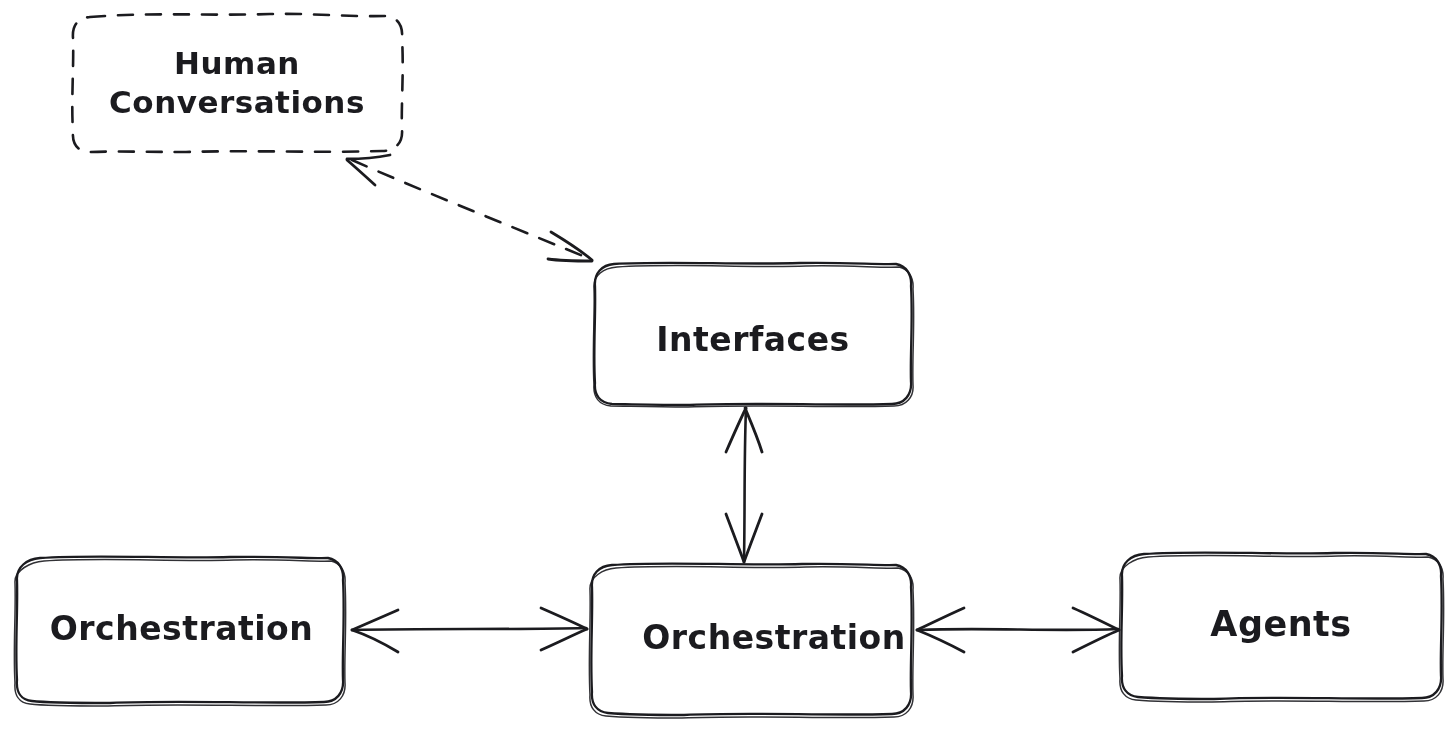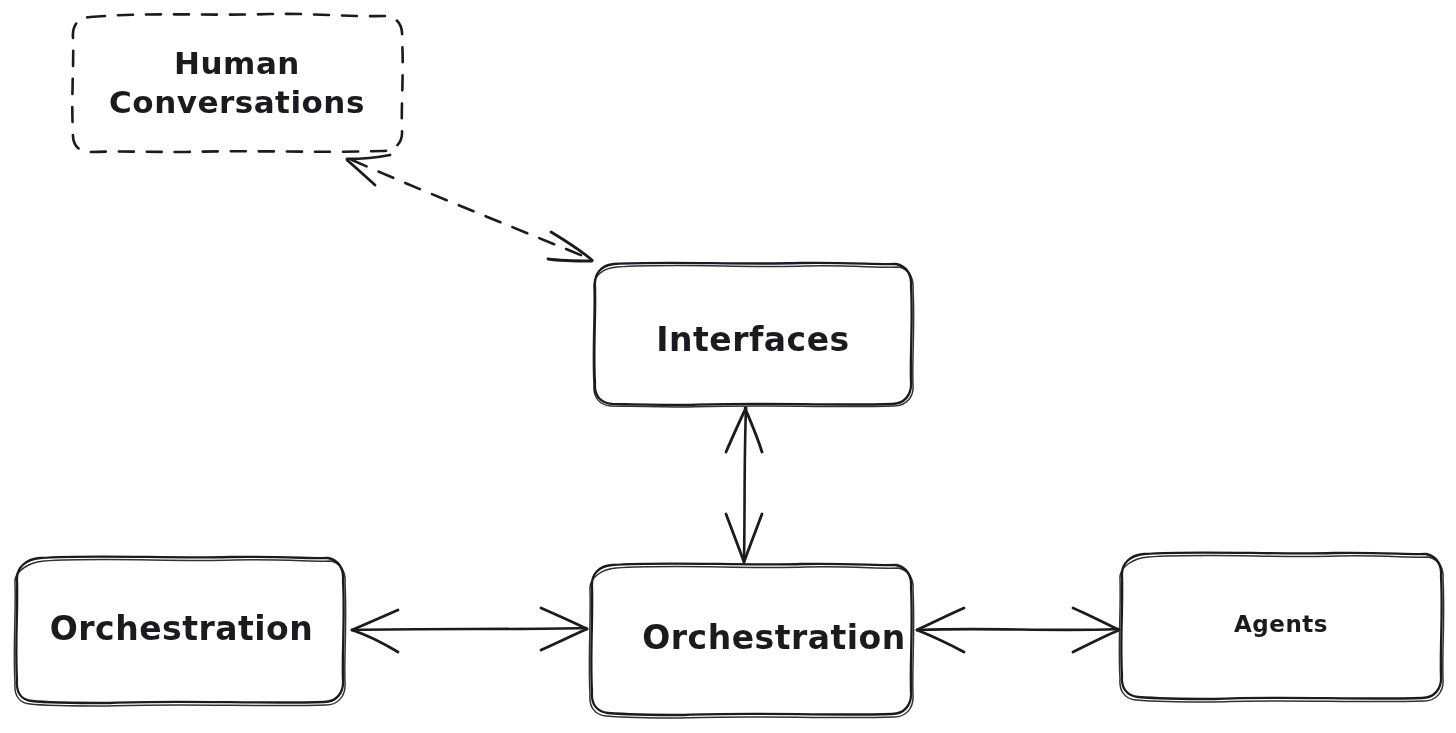--- a/index.html
+++ b/index.html
@@ -34,21 +34,21 @@
     font-weight: 600;
     letter-spacing: 0.5px;
     line-height: 1.25;
     pointer-events: none;
     -webkit-font-smoothing: antialiased;
   }
   .lbl-human      { left: 72px;   top: 14px;  width: 330px; height: 138px; font-size: 31px; }
   .lbl-interfaces { left: 593px;  top: 262px; width: 320px; height: 155px; font-size: 33px; }
   .lbl-convos     { left: 18px;   top: 556px; width: 327px; height: 146px; font-size: 33px; }
   .lbl-orch       { left: 590px;  top: 562px; width: 368px; height: 152px; font-size: 33px; }
-  .lbl-agents     { left: 1122px; top: 552px; width: 318px; height: 145px; font-size: 23px; }
+  .lbl-agents     { left: 1122px; top: 552px; width: 318px; height: 145px; font-size: 35px; }
 </style>
 </head>
 <body>
 
 <div id="canvas">
 
   <svg id="diagram-svg" viewBox="0 0 1456 733">
 
     <g>
       <path d="M 90 17

